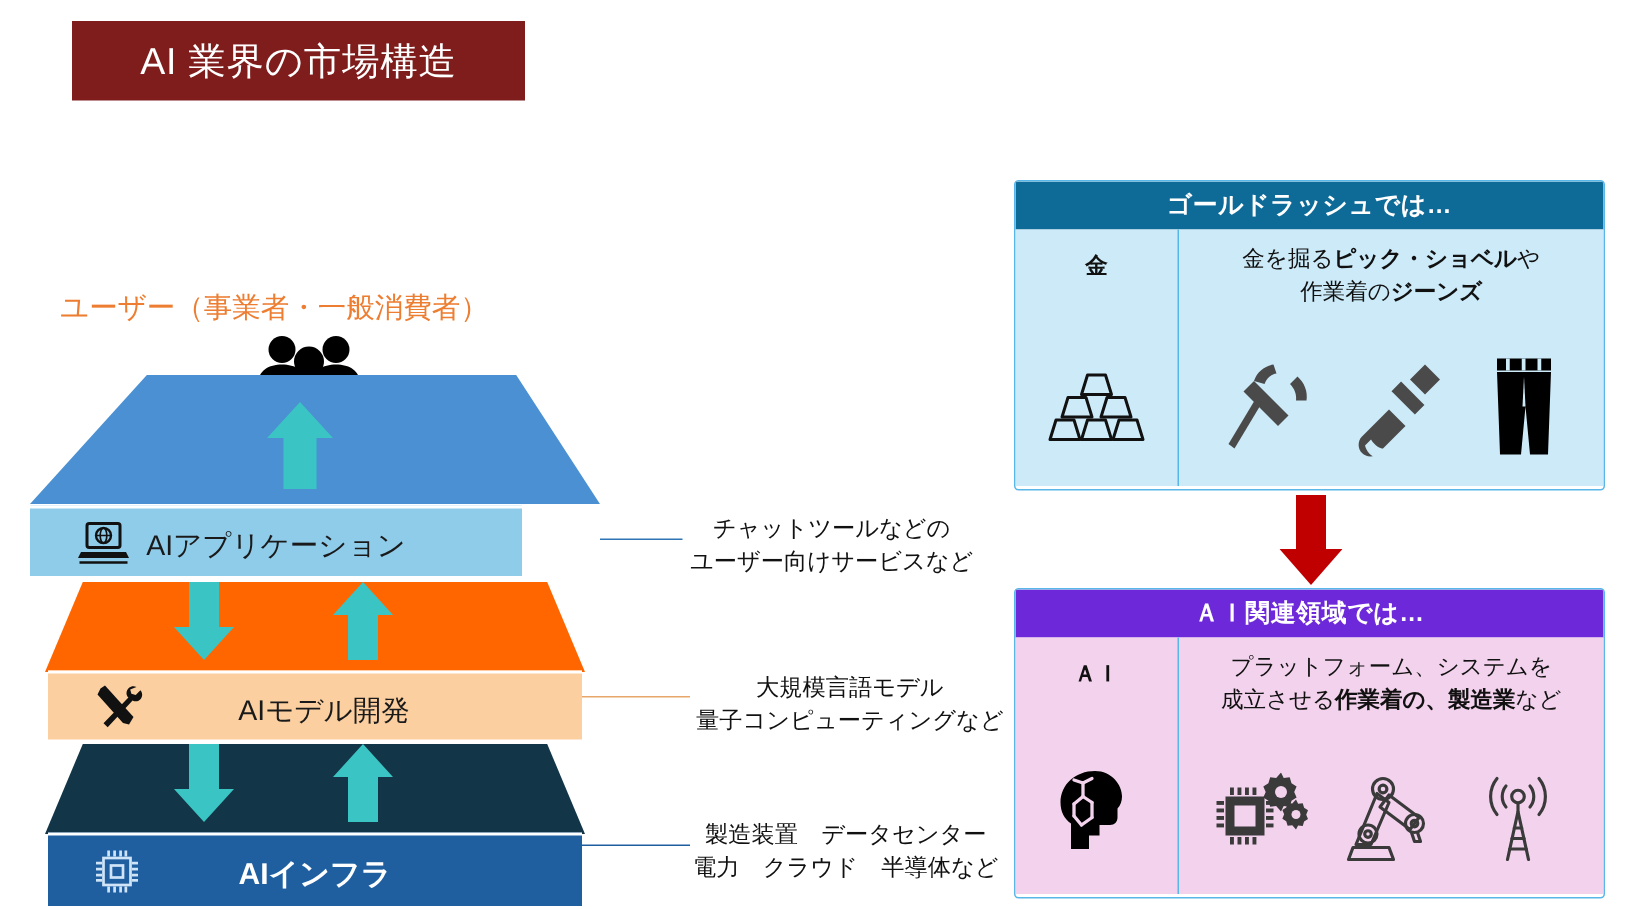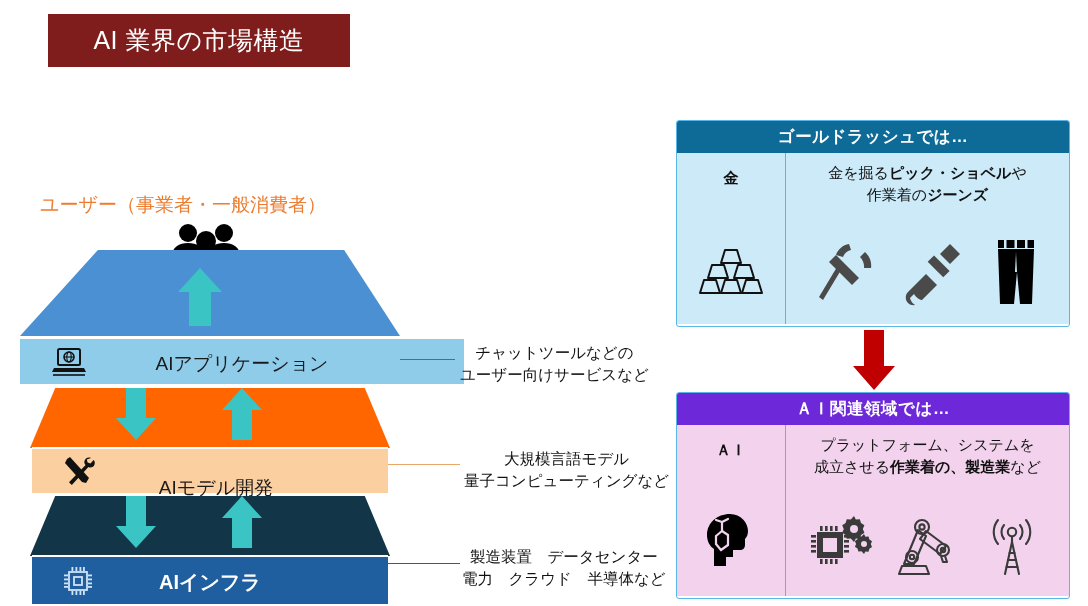--- a/index.html
+++ b/index.html
@@ -37,21 +37,21 @@
   }
   .slab-icon{position:absolute;display:flex;align-items:center;justify-content:center;}
 
   
   #plane-top{
     left:20px;top:100px;width:380px;height:86px;
     background:#4A90D2;
     clip-path:polygon(20.5% 0%, 85.3% 0%, 100% 100%, 0% 100%);
   }
   #band-app{
-    left:20px;top:187px;width:444px;height:45px;
+    left:20px;top:187px;width:328px;height:45px;
     background:#8ECCEA;
     border-top:2px solid #ffffff;
   }
   
   #plane-mid{
     left:30px;top:238px;width:360px;height:60px;
     background:#FF6600;
     clip-path:polygon(7% 0%, 93% 0%, 100% 100%, 0% 100%);
   }
   #band-model{
@@ -184,21 +184,21 @@
         </svg>
     </div>
 
     <div class="slab-front" id="band-model">
       <div class="slab-icon" style="left:30px;top:7px;width:34px;height:30px;">
         <svg width="34" height="30" viewBox="0 0 34 30">
           <path d="M5 3 L8 1 L27 22 L24 27 L20 26 L3 7z" fill="#111"></path>
           <path d="M29 2c-3-1.4-6 .4-6.6 3.3-.3 1.5.2 2.8 1.2 3.7L7 26.2l2.8 2.7L26.4 11c1.2.7 2.7.8 4 .1 2.6-1.4 3.2-4.8 1.2-7l-3.1 3.3-2.9-.9-.8-2.9z" fill="#111"></path>
         </svg>
       </div>
-      <div class="slab-label" style="top:26px;margin-left:12px;">AIモデル開発</div>
+      <div class="slab-label" style="top:12px;margin-left:12px;">AIモデル開発</div>
     </div>
 
     <div class="slab-top" id="plane-bot"></div>
     <div class="plane-arrow" style="left:116px;top:346px;">
       <svg width="40" height="52" viewBox="0 0 40 52">
           <path d="M20 52 0 30h10V0h20v30h10z" fill="#3BC4C4"></path>
         </svg>
     </div>
     <div class="plane-arrow" style="left:222px;top:346px;">
       <svg width="40" height="52" viewBox="0 0 40 52">

